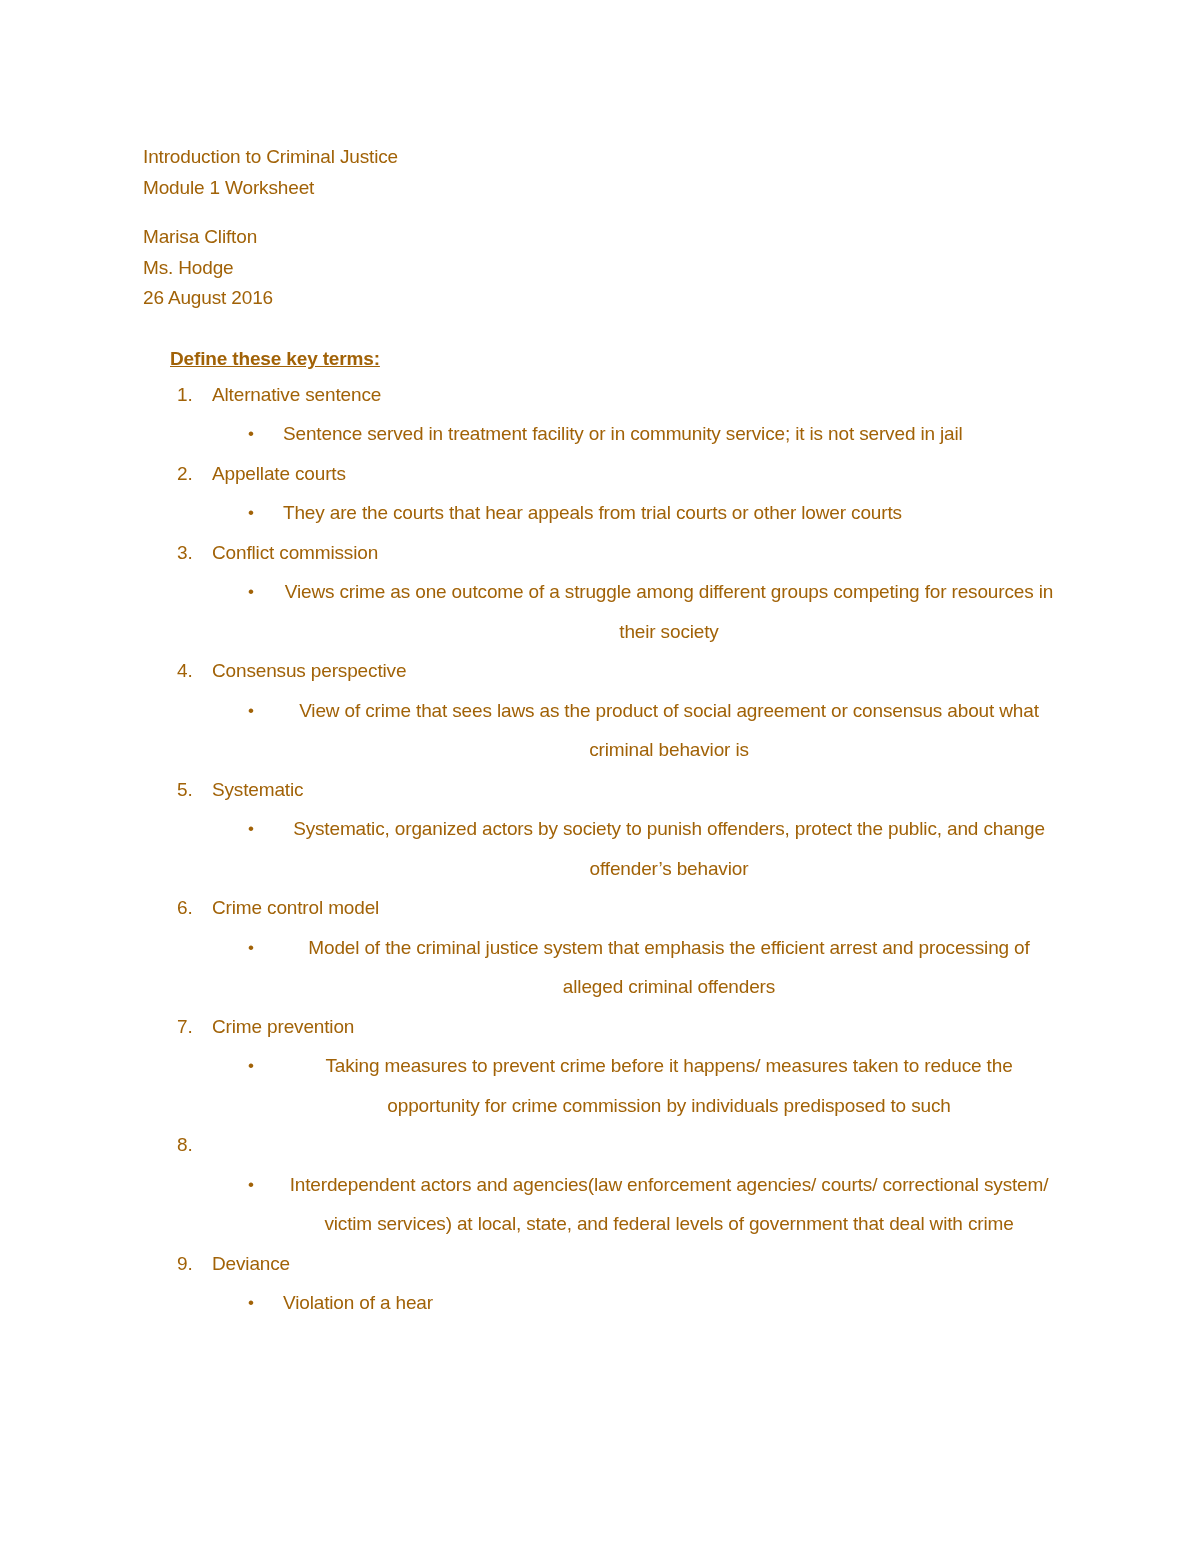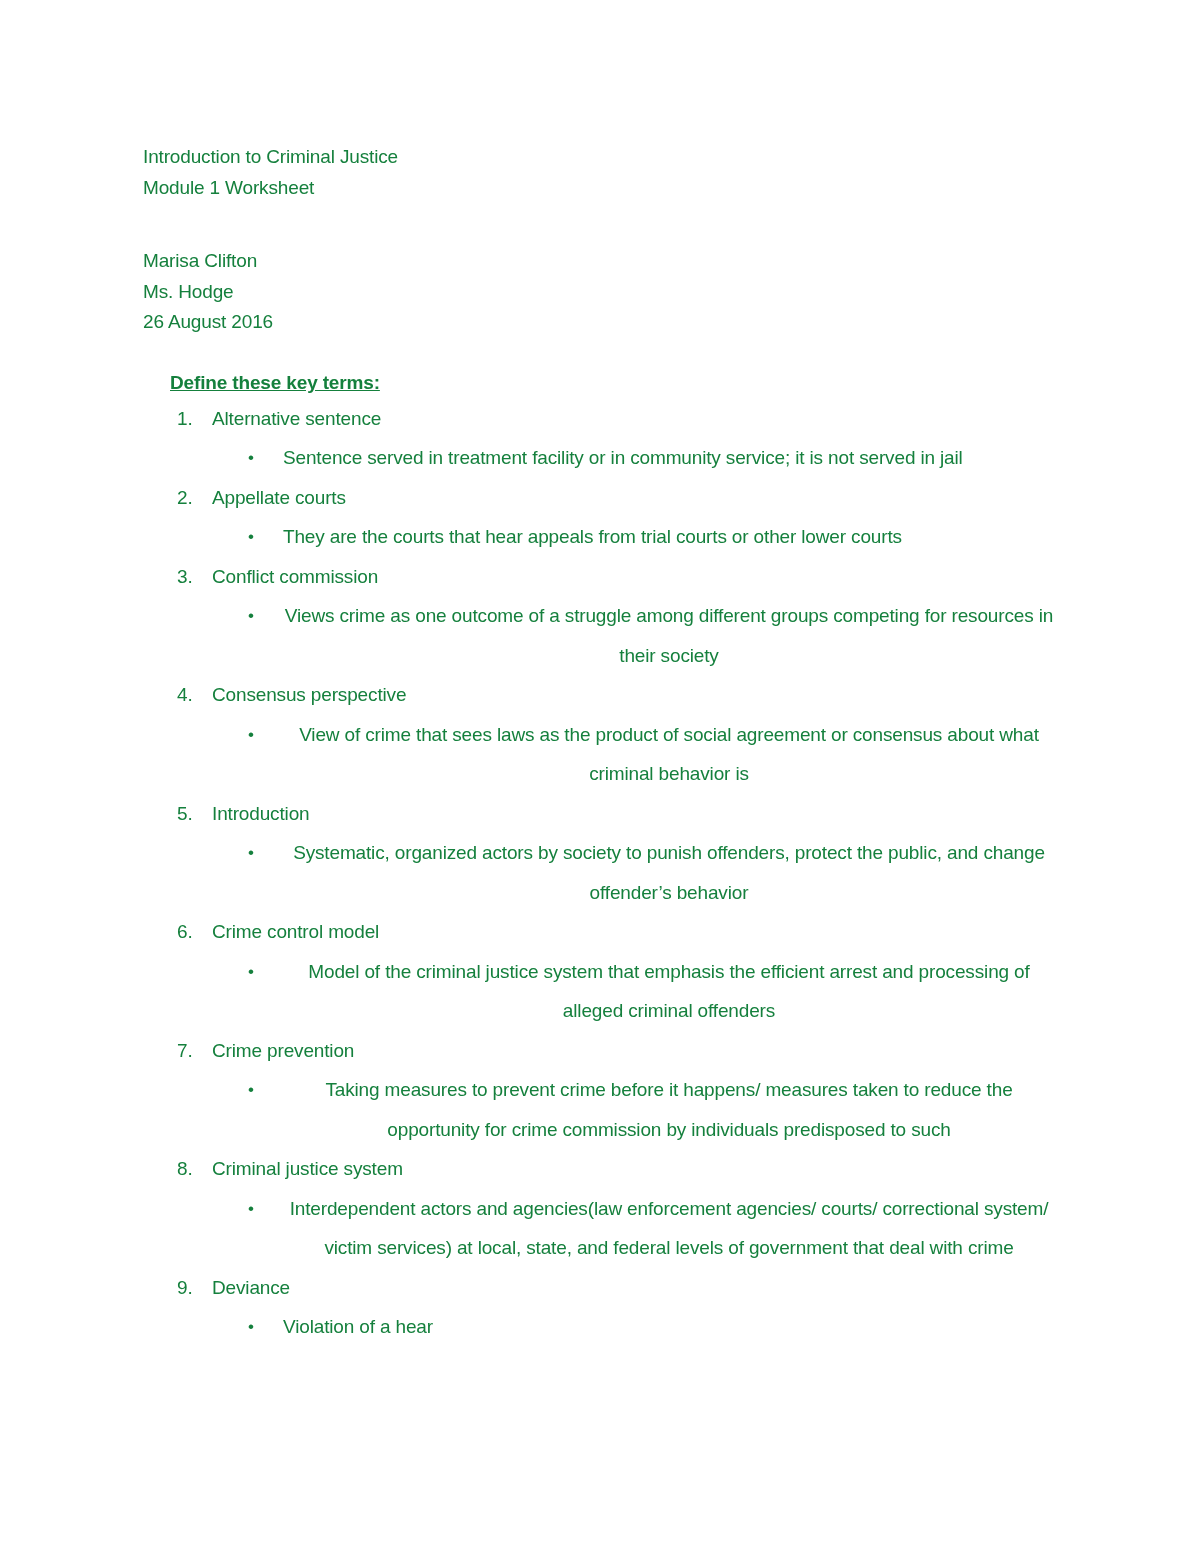--- a/index.html
+++ b/index.html
@@ -3,32 +3,32 @@
 <meta charset="utf-8">
 <style>
   * { margin: 0; padding: 0; box-sizing: border-box; }
   html, body { background: #ffffff; }
   .page {
     position: relative;
     width: 1200px;
     height: 1553px;
     background: #ffffff;
     font-family: "Liberation Sans", "DejaVu Sans", sans-serif;
-    color: #15803d;
+    color: #a16207;
     font-size: 19px;
     letter-spacing: -0.15px;
     overflow: hidden;
   }
   .content {
     padding-top: 142px;
     padding-left: 143px;
     padding-right: 100px;
   }
   .header-block { line-height: 30.5px; }
-  .student-block { line-height: 30.5px; margin-top: 43px; }
+  .student-block { line-height: 30.5px; margin-top: 19px; }
   .section-heading {
     margin-top: 30.5px;
     line-height: 30.5px;
     font-weight: 700;
     text-decoration: underline;
     margin-left: 27px;
   }
   .terms-list { margin-top: 0; }
   .term-line {
     display: flex;
@@ -115,21 +115,21 @@
         </div>
         <div class="def-line">
           <span class="def-bullet">•</span>
           <span class="def-text">View of crime that sees laws as the product of social agreement or consensus about what criminal behavior is</span>
         </div>
       </div>
 
       <div class="term">
         <div class="term-line">
           <span class="term-num">5.</span>
-          <span class="term-text">Introduction</span>
+          <span class="term-text">Systematic</span>
         </div>
         <div class="def-line">
           <span class="def-bullet">•</span>
           <span class="def-text">Systematic, organized actors by society to punish offenders, protect the public, and change offender’s behavior</span>
         </div>
       </div>
 
       <div class="term">
         <div class="term-line">
           <span class="term-num">6.</span>
@@ -148,21 +148,20 @@
         </div>
         <div class="def-line">
           <span class="def-bullet">•</span>
           <span class="def-text">Taking measures to prevent crime before it happens/ measures taken to reduce the opportunity for crime commission by individuals predisposed to such</span>
         </div>
       </div>
 
       <div class="term">
         <div class="term-line">
           <span class="term-num">8.</span>
-          <span class="term-text">Criminal justice system</span>
         </div>
         <div class="def-line">
           <span class="def-bullet">•</span>
           <span class="def-text">Interdependent actors and agencies(law enforcement agencies/ courts/ correctional system/ victim services) at local, state, and federal levels of government that deal with crime</span>
         </div>
       </div>
 
       <div class="term">
         <div class="term-line">
           <span class="term-num">9.</span>

